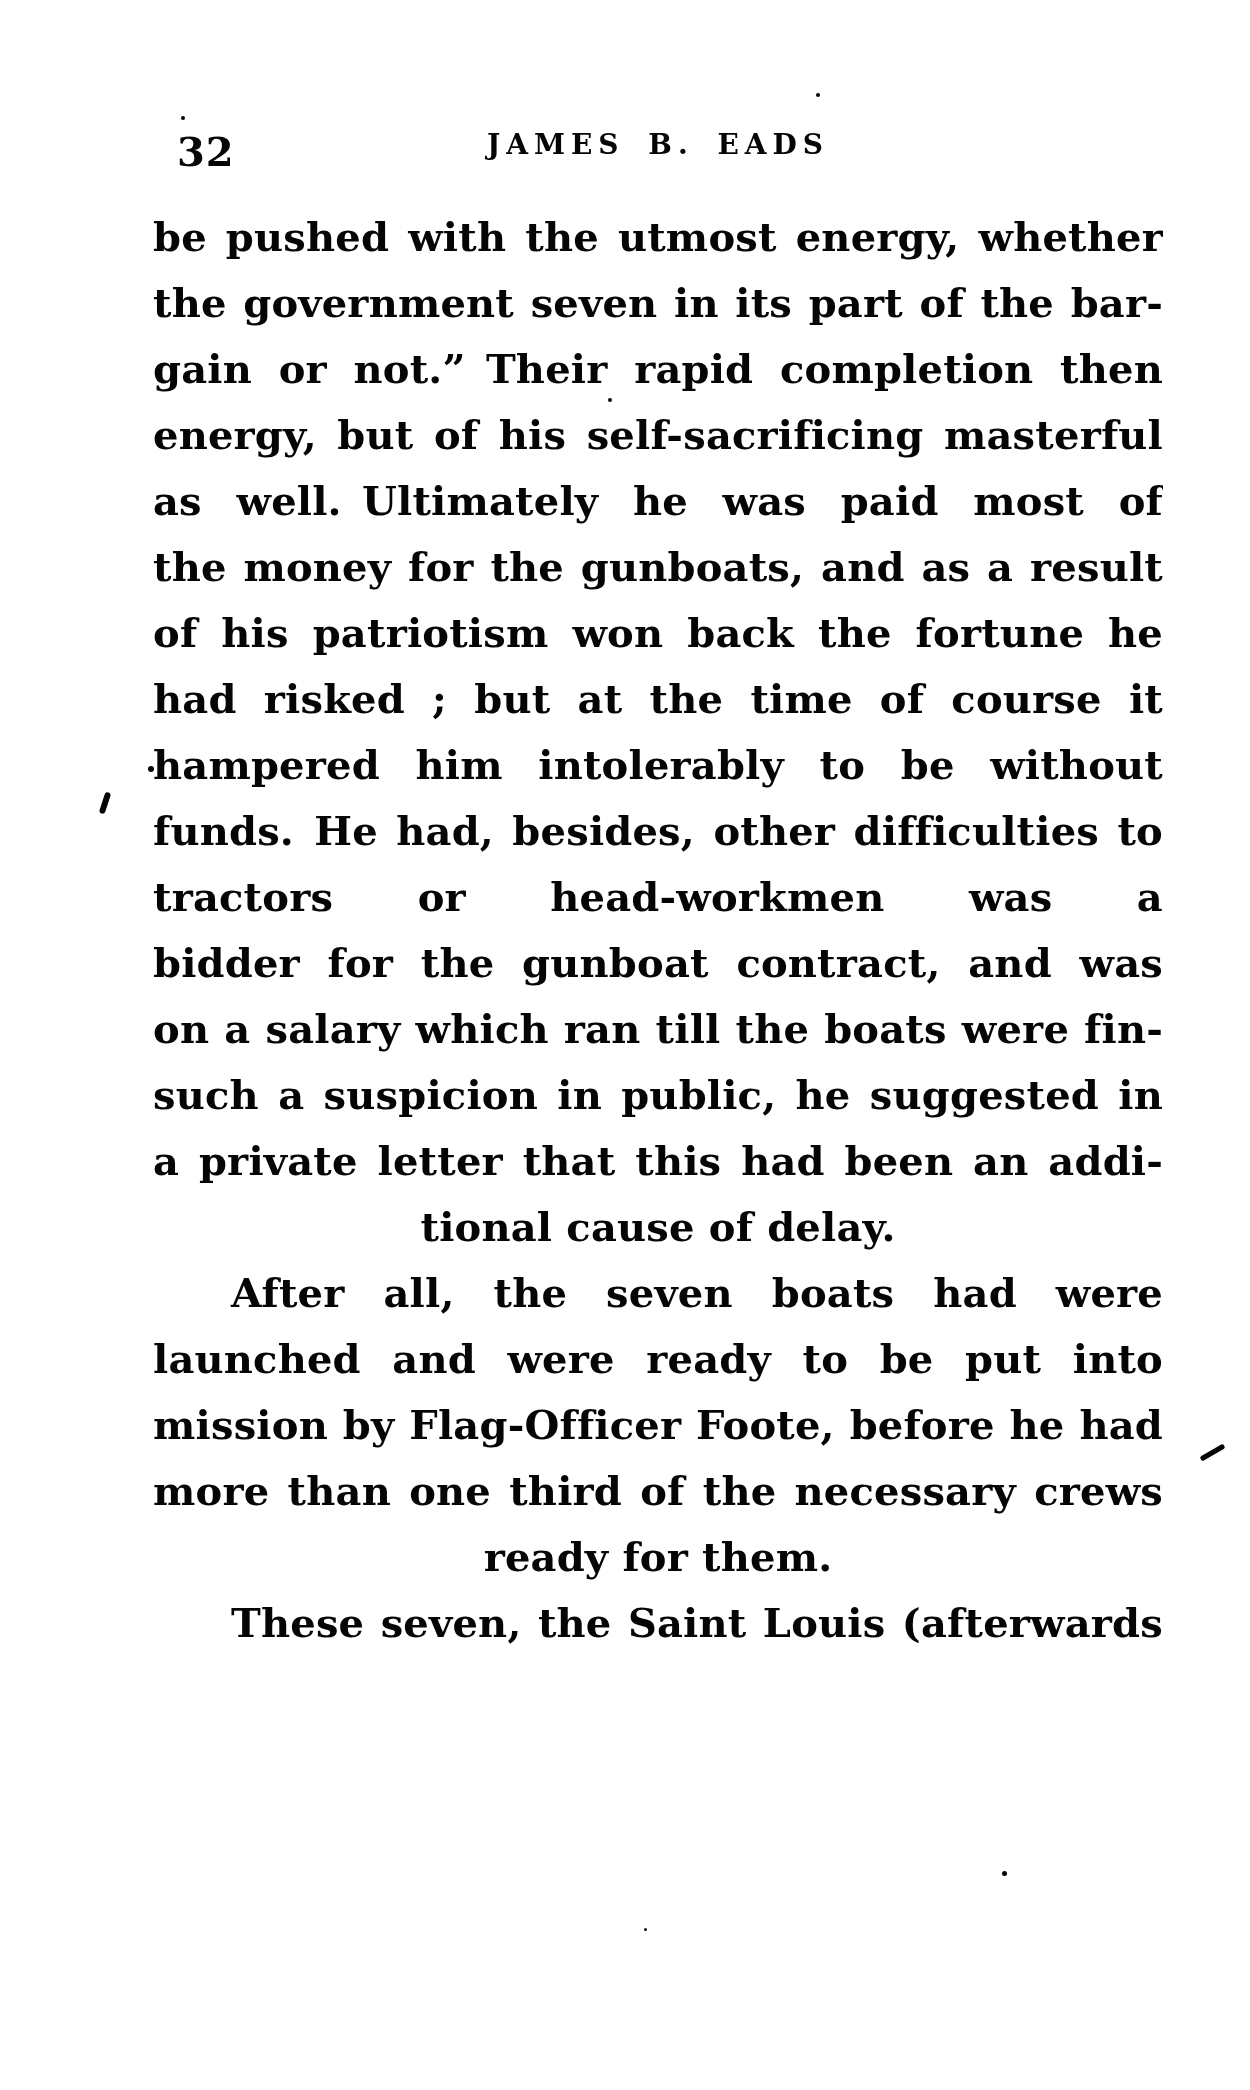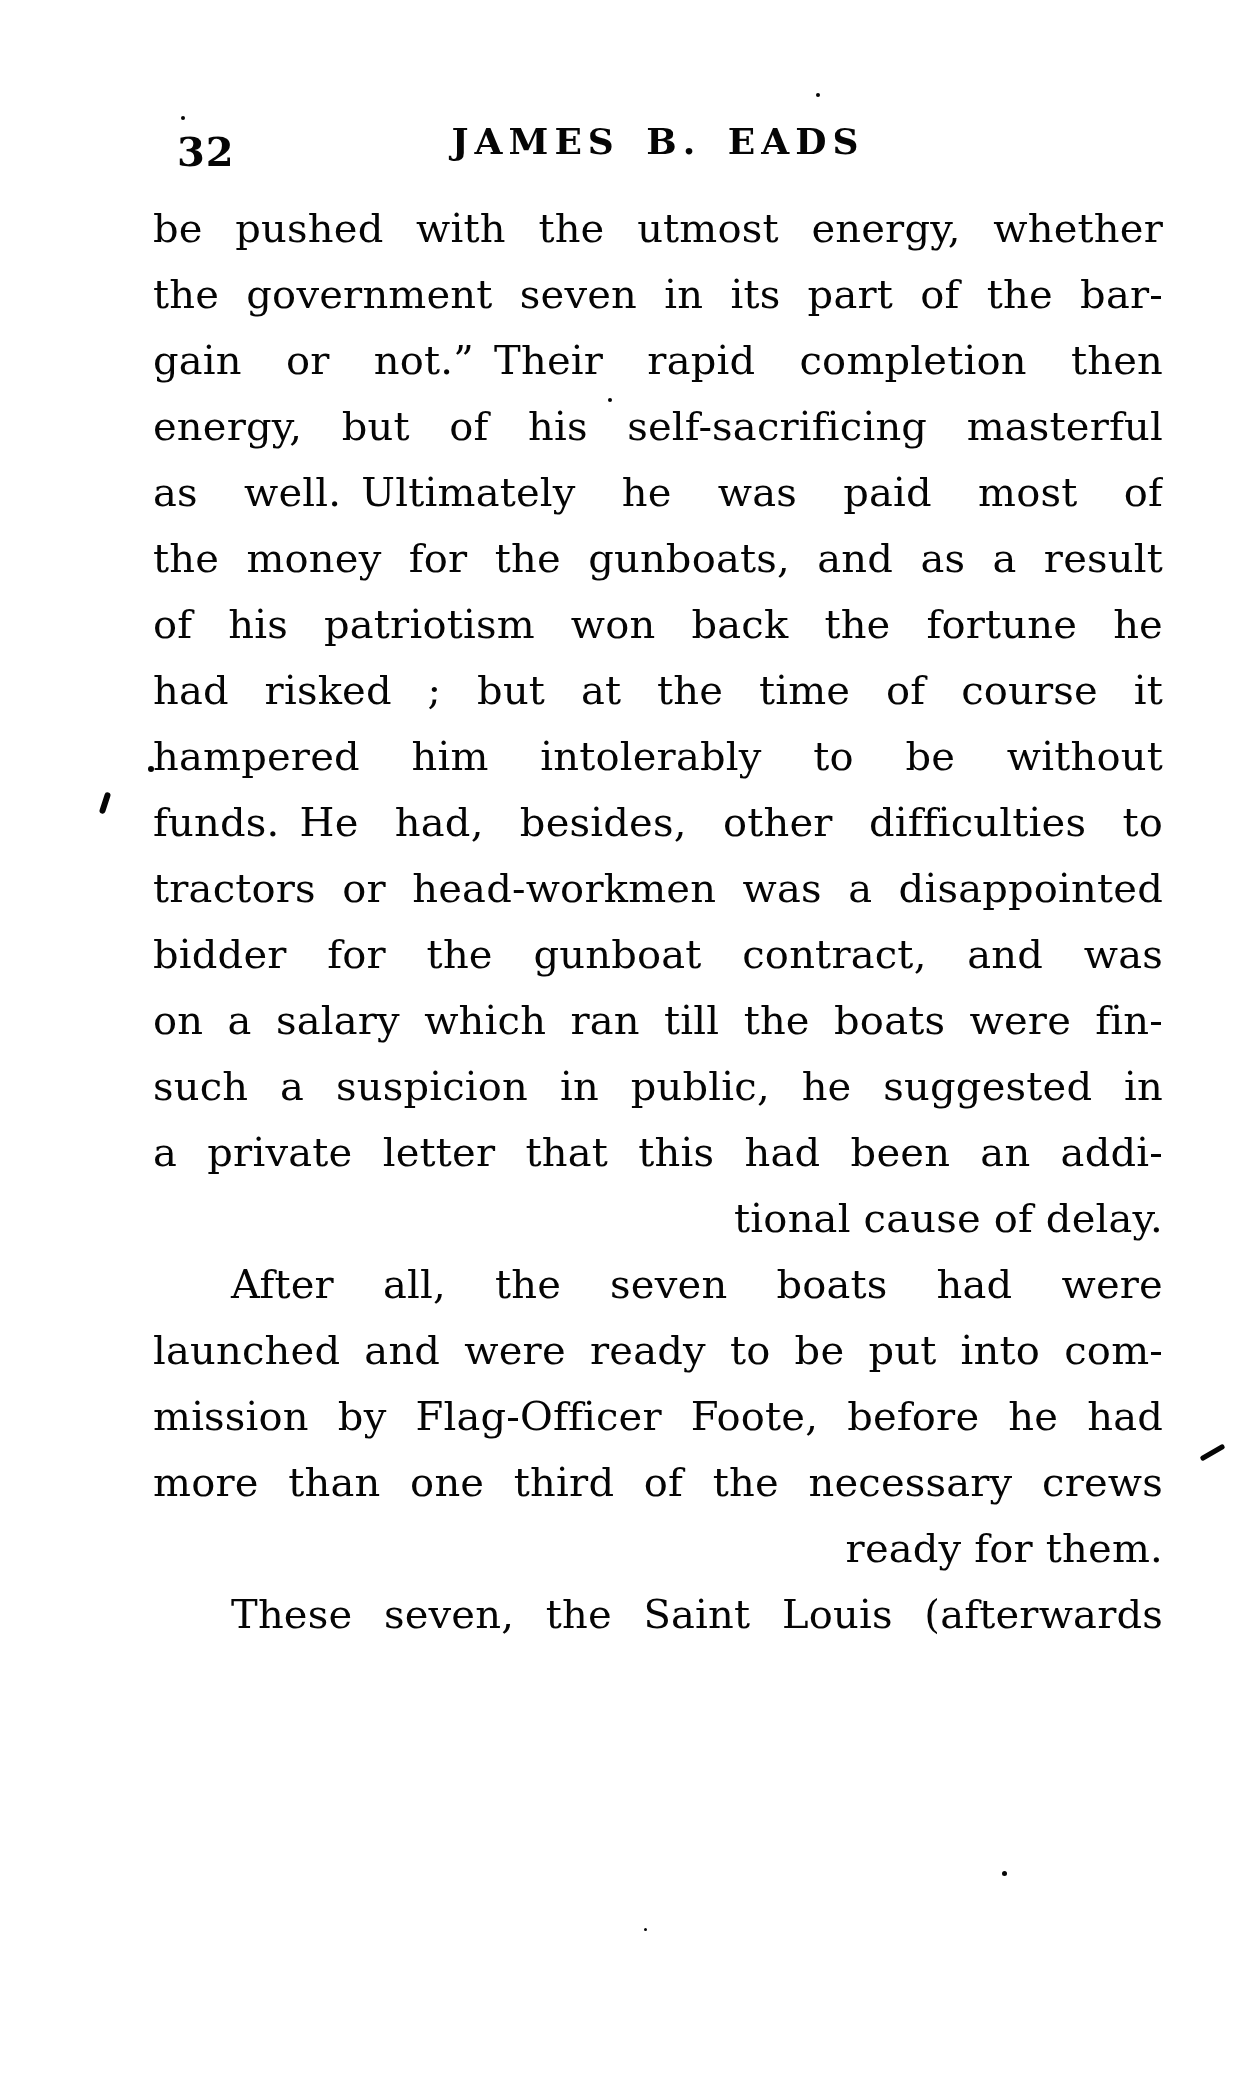--- a/index.html
+++ b/index.html
@@ -7,34 +7,34 @@
     width:1250px;height:2090px;position:relative;
     background:#ffffff;overflow:hidden;
     font-family:"DejaVu Serif", serif;
     color:#050505;
   }
   .page-number{
     position:absolute;left:177px;top:128px;
     font-size:40px;font-weight:700;letter-spacing:1px;
   }
   .running-head{
-    position:absolute;left:153px;top:120px;width:1010px;
-    text-align:center;font-size:36px;font-weight:700;letter-spacing:6px;
+    position:absolute;left:153px;top:128px;width:1010px;
+    text-align:center;font-size:28px;font-weight:700;letter-spacing:6px;
     word-spacing:8px;
   }
   .text-block{
-    position:absolute;left:153px;top:195px;width:1010px;
-    font-size:40px;font-weight:400;letter-spacing:0.2px;
+    position:absolute;left:153px;top:204px;width:1010px;
+    font-size:40px;font-weight:700;letter-spacing:0.2px;
   }
   .line{
     height:66px;line-height:66px;overflow:hidden;
     text-align:justify;white-space:normal;
   }
   .line::after{content:"";display:inline-block;width:100%;height:0;}
-  .line.noj{text-align:right;}
+  .line.noj{text-align:center;}
   .line.noj::after{content:none;}
   .line.indent{text-indent:78px;}
   
   .mark{position:absolute;background:#050505;}
   .dot{border-radius:50%;}
   .m-dot-above-pagenum{left:181px;top:116px;width:4px;height:4px;}
   .m-dot-top-right{left:816px;top:93px;width:4px;height:4px;}
   .m-dot-midline{left:608px;top:398px;width:4px;height:4px;}
   .m-margin-dot{left:148px;top:766px;width:6px;height:6px;}
   .m-margin-apostrophe{

